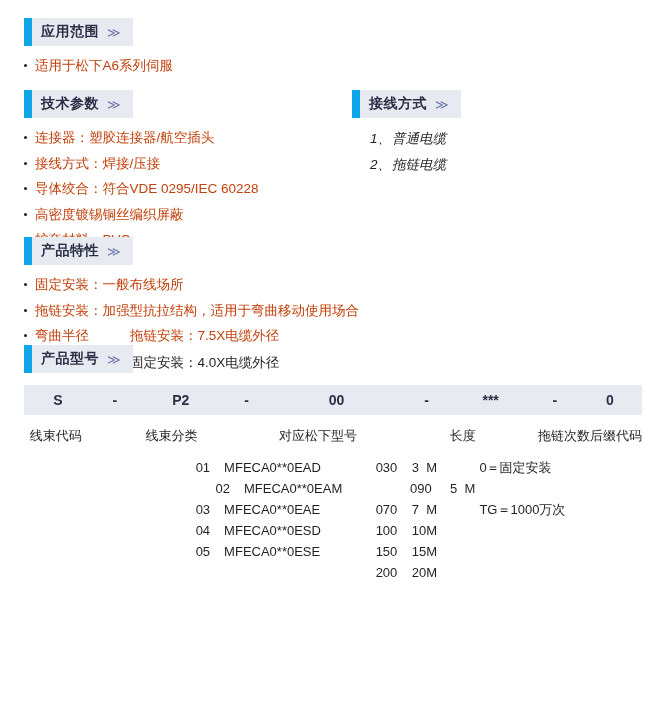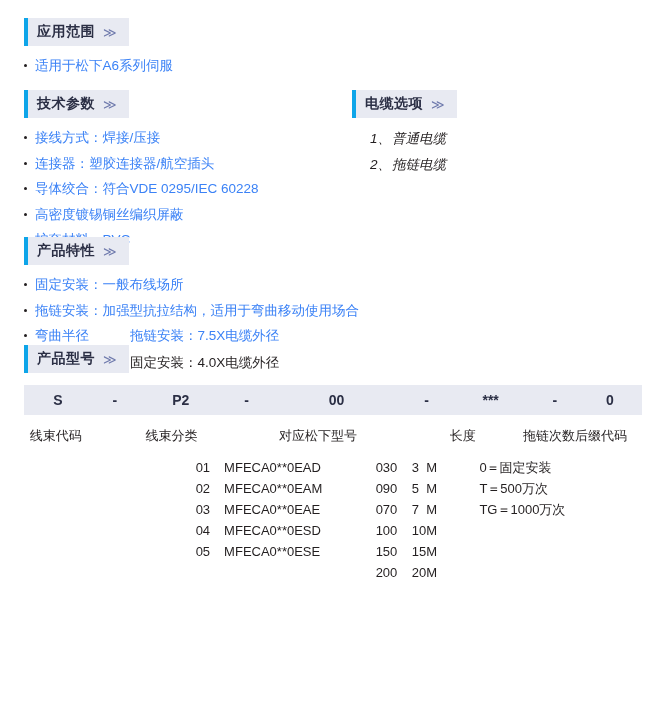--- a/index.html
+++ b/index.html
@@ -21,21 +21,21 @@
     width: 666px;
     height: 720px;
     padding: 0;
   }
 
   
   .section-head {
     display: inline-flex;
     align-items: center;
     background: #e8eaf2;
-    border-left: 4px solid #0ea5e9;
+    border-left: 8px solid #0ea5e9;
     padding: 5px 12px 5px 9px;
     font-size: 14px;
     font-weight: bold;
     color: #2b2f45;
     letter-spacing: .5px;
   }
   .section-head .chev {
     margin-left: 8px;
     color: #6f7aad;
     font-weight: normal;
@@ -46,21 +46,21 @@
     margin: 10px 0 0 0;
     padding: 0;
     list-style: none;
   }
   .bullets li {
     position: relative;
     padding-left: 11px;
     margin-bottom: 6px;
     font-size: 13.5px;
     line-height: 1.45;
-    color: #3b82f6;
+    color: #c2410c;
   }
   .bullets li:before {
     content: "";
     position: absolute;
     left: 0;
     top: 8px;
     width: 3px;
     height: 3px;
     border-radius: 50%;
     background: #231f20;
@@ -162,31 +162,31 @@
       <li>适用于松下A6系列伺服</li>
     </ul>
   </div>
 
   <div class="blk" style="left:24px; top:90px; width:320px;">
     <div class="section-head">
       <span>技术参数</span>
       <span class="chev">≫</span>
     </div>
     <ul class="bullets">
+      <li>连接器：塑胶连接器/航空插头</li>
       <li>接线方式：焊接/压接</li>
-      <li>连接器：塑胶连接器/航空插头</li>
       <li>导体绞合：符合VDE 0295/IEC 60228</li>
       <li>高密度镀锡铜丝编织屏蔽</li>
       <li>护套材料：PVC</li>
     </ul>
   </div>
 
   <div class="blk" style="left:352px; top:90px; width:240px;">
     <div class="section-head">
-      <span>电缆选项</span>
+      <span>接线方式</span>
       <span class="chev">≫</span>
     </div>
     <ul class="numlist">
       <li>
         <span class="num">1、</span><span>普通电缆</span>
       </li>
       <li>
         <span class="num">2、</span><span>拖链电缆</span>
       </li>
     </ul>
@@ -231,39 +231,38 @@
 
     <div class="cols-head">
       <span class="h" style="width:76px;">线束代码</span>
       <span class="h" style="width:52px;"></span>
       <span class="h" style="width:96px;">线束分类</span>
       <span class="h" style="width:52px;"></span>
       <span class="h" style="width:150px;">对应松下型号</span>
       <span class="h" style="width:52px;"></span>
       <span class="h" style="width:92px;font-family:Liberation Mono, monospace;">长度</span>
       <span class="h" style="width:8px;"></span>
-      <span class="h" style="width:160px; text-align:center;">拖链次数后缀代码</span>
+      <span class="h" style="width:160px; text-align:right;">拖链次数后缀代码</span>
     </div>
 
     <div class="detail">
       <div class="detail-row">
         <span class="dcell" style="width:172px;"></span>
         <span class="dcell col-idx">01</span>
         <span class="dcell col-model">MFECA0**0EAD</span>
         <span class="dcell col-len-n">030</span>
         <span class="dcell col-len-v">3  M</span>
         <span class="dcell col-suffix">0＝固定安装</span>
       </div>
       <div class="detail-row">
         <span class="dcell" style="width:172px;"></span>
         <span class="dcell col-idx">02</span>
         <span class="dcell col-model">MFECA0**0EAM</span>
         <span class="dcell col-len-n">090</span>
         <span class="dcell col-len-v">5  M</span>
-        <span class="dcell col-suffix">T＝500万次</span>
       </div>
       <div class="detail-row">
         <span class="dcell" style="width:172px;"></span>
         <span class="dcell col-idx">03</span>
         <span class="dcell col-model">MFECA0**0EAE</span>
         <span class="dcell col-len-n">070</span>
         <span class="dcell col-len-v">7  M</span>
         <span class="dcell col-suffix">TG＝1000万次</span>
       </div>
       <div class="detail-row">

